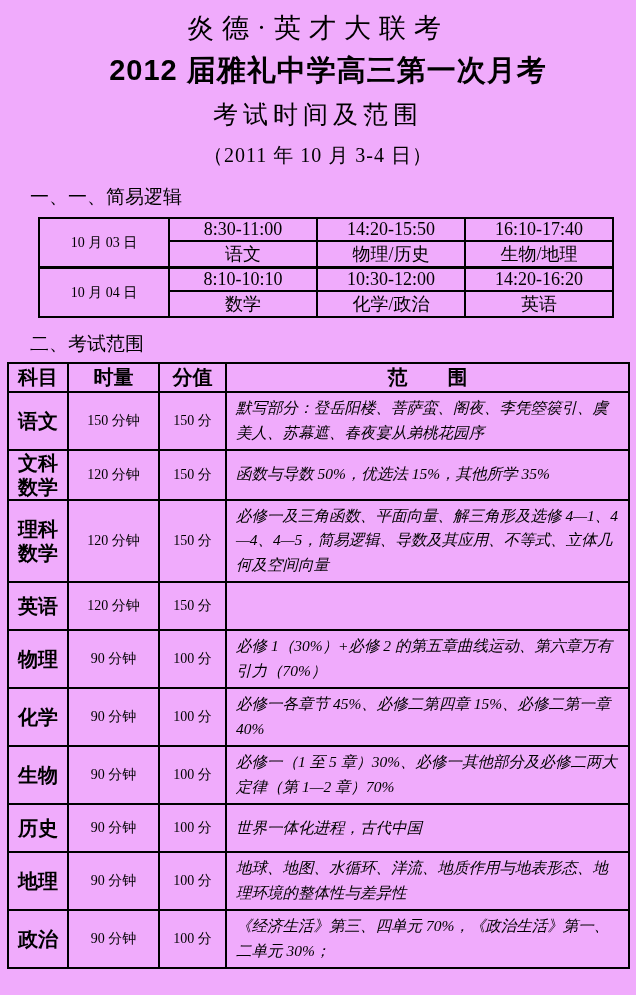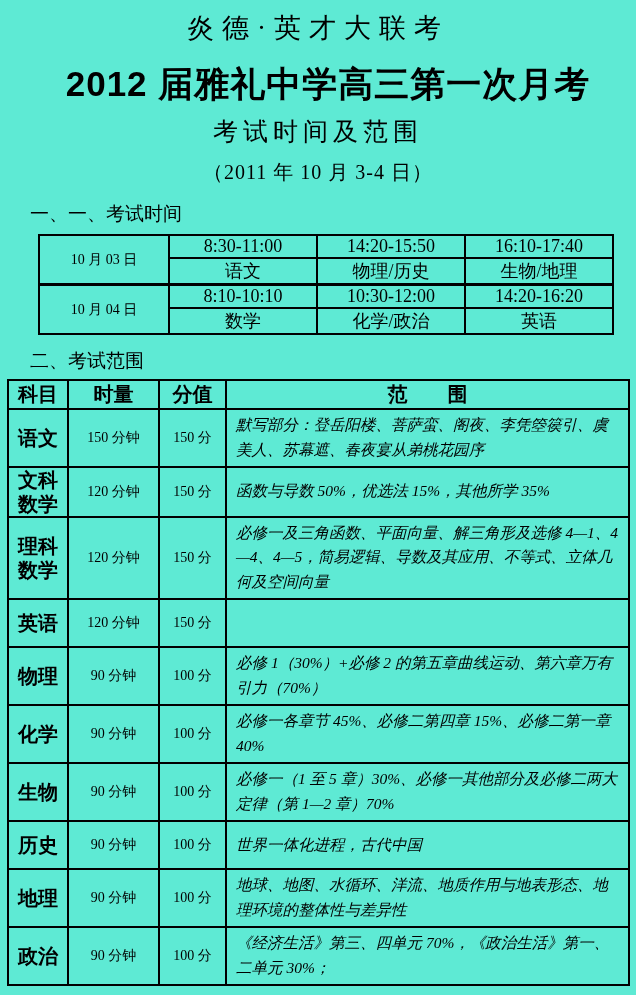--- a/index.html
+++ b/index.html
@@ -4,35 +4,35 @@
 <style>
   * { margin: 0; padding: 0; box-sizing: border-box; }
   html, body { background: #ffffff; }
   body {
     width: 636px;
     height: 995px;
     overflow: hidden;
     color: #000;
     font-family: "Liberation Serif", serif;
   }
-  .page { width: 636px; height: 995px; background: #5eead4; }
+  .page { width: 636px; height: 995px; background: #f0abfc; }
 
   
   .titles { text-align: center; padding-top: 10px; }
   .brand {
     font-size: 27px;
     letter-spacing: 8px;
     font-weight: 400;
   }
   .main-title {
     font-family: "Liberation Sans", sans-serif;
-    font-size: 35px;
+    font-size: 29px;
     font-weight: 700;
     letter-spacing: 1px;
-    margin-top: 15px;
+    margin-top: 5px;
     padding-left: 20px;
   }
   .subtitle {
     font-size: 25px;
     letter-spacing: 5px;
     margin-top: 7px;
   }
   .date-range {
     font-size: 20px;
     letter-spacing: 1px;
@@ -110,21 +110,21 @@
 
 <div class="page">
 
   <div class="titles">
     <div class="brand">炎德·英才大联考</div>
     <div class="main-title">2012 届雅礼中学高三第一次月考</div>
     <div class="subtitle">考试时间及范围</div>
     <div class="date-range">（2011 年 10 月 3-4 日）</div>
   </div>
 
-  <div class="section-label">一、一、考试时间</div>
+  <div class="section-label">一、一、简易逻辑</div>
 
   <table class="schedule">
     <colgroup>
       <col style="width:130px">
         <col style="width:148px">
         <col style="width:148px">
         <col style="width:148px">
     </colgroup>
     <tbody>
       <tr>

